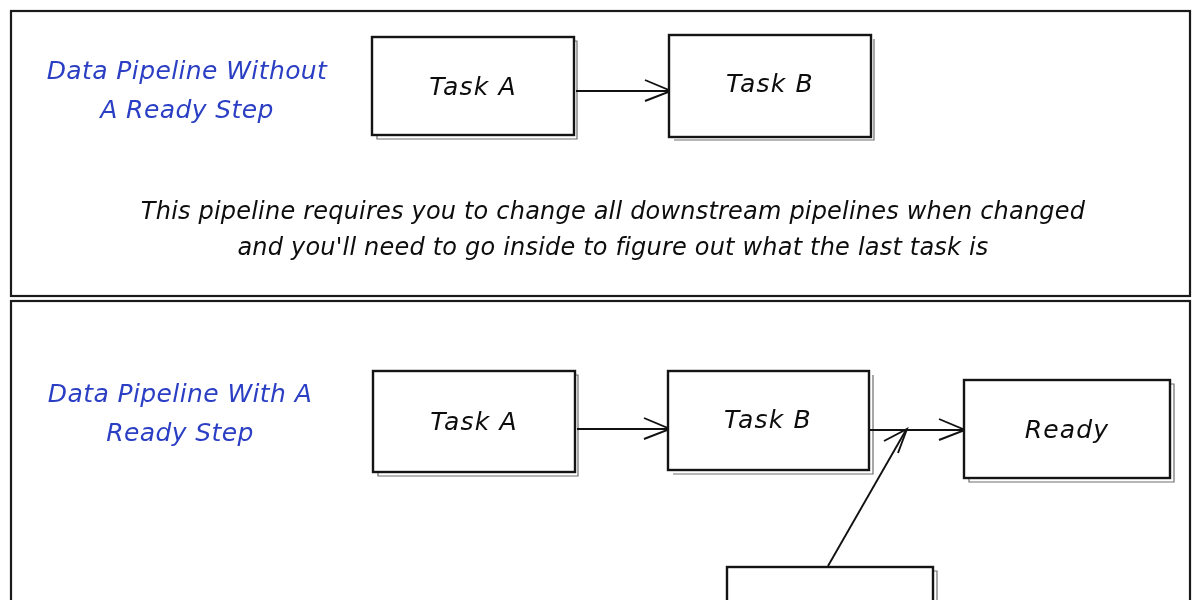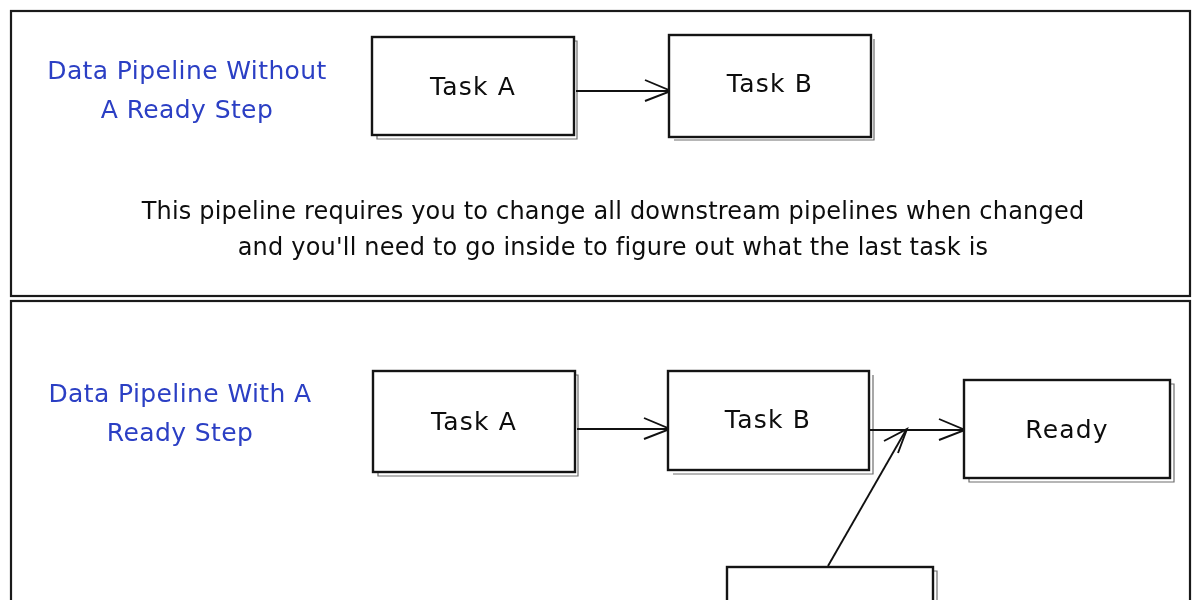--- a/index.html
+++ b/index.html
@@ -13,20 +13,21 @@
     height: 600px;
     overflow: hidden;
     font-family: "DejaVu Sans", sans-serif;
     position: relative;
   }
   #canvas {
     position: relative;
     width: 1200px;
     height: 600px;
     background: #ffffff;
+    font-style: italic;
   }
   #diagram-svg {
     position: absolute;
     top: 0;
     left: 0;
     width: 1200px;
     height: 600px;
     display: block;
   }
   .panel-rect {

